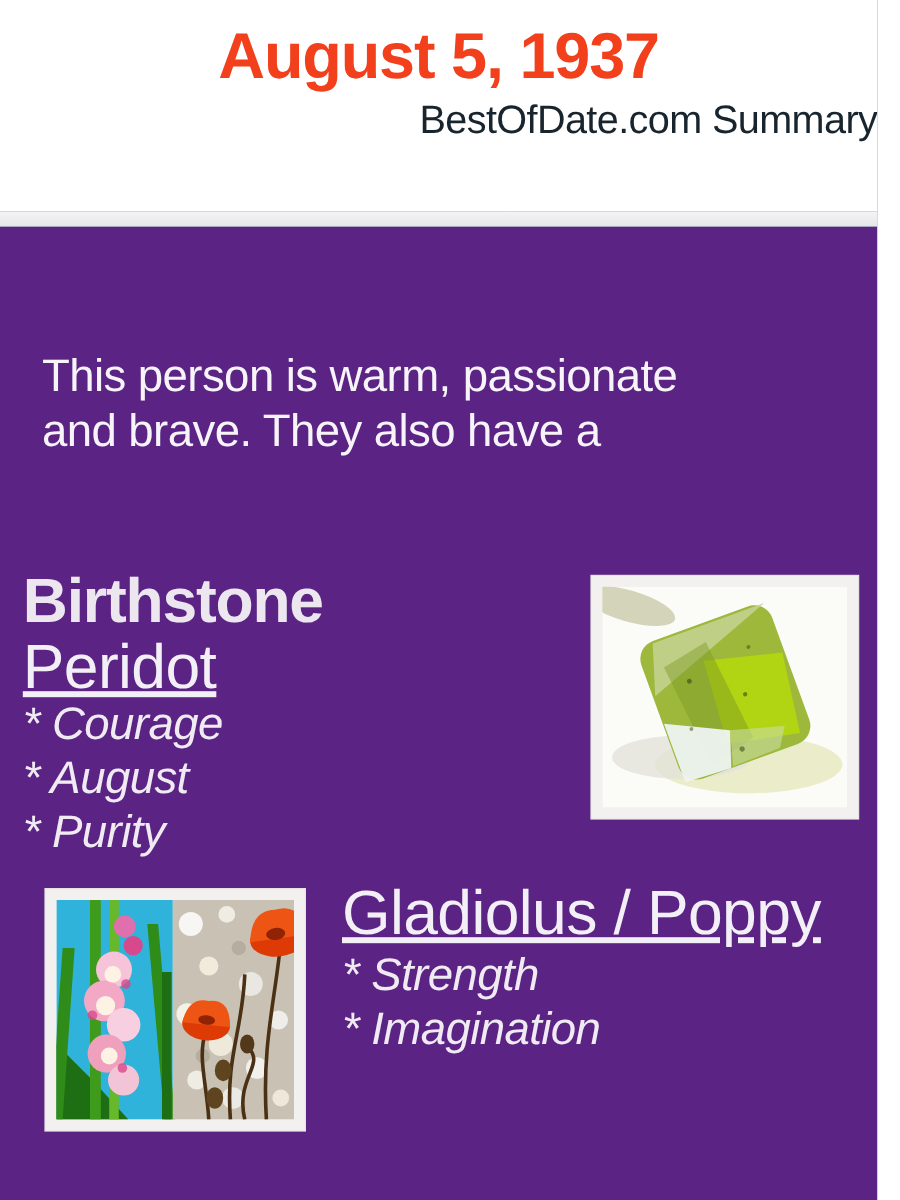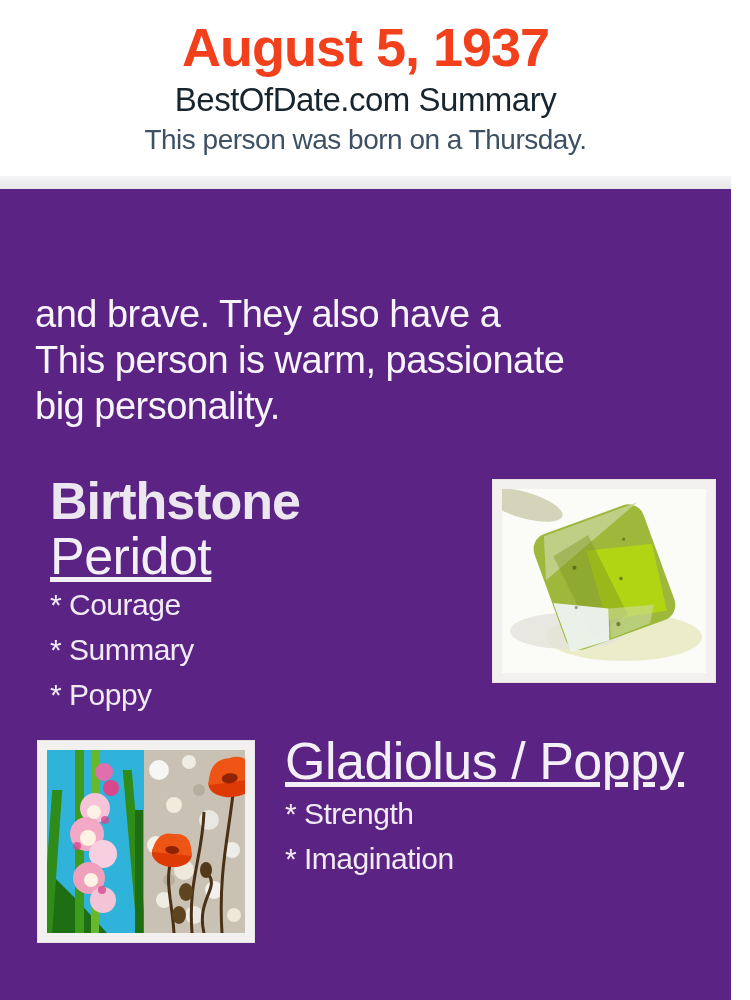--- a/index.html
+++ b/index.html
@@ -3,75 +3,73 @@
 <meta charset="utf-8">
 <style>
   html,body{margin:0;padding:0;}
   body{width:750px;height:1000px;font-family:"Liberation Sans",sans-serif;background:#ffffff;}
   .page{position:relative;width:731px;height:1000px;overflow:hidden;background:#0c4a6e;}
 
   
   .header{height:176px;text-align:center;background:#ffffff;}
   .date-title{padding-top:16px;font-size:54px;line-height:62px;font-weight:bold;
     color:#f2401d;letter-spacing:-1px;}
-  .site-summary{font-size:33px;line-height:40px;color:#18252e;letter-spacing:-0.5px;margin-top:2px;}
+  .site-summary{font-size:33px;line-height:40px;color:#18252e;letter-spacing:-0.5px;margin-top:2px;text-align:right;}
   .day-note{font-size:28px;line-height:36px;color:#3e5164;letter-spacing:-0.5px;margin-top:2px;}
   .divider{height:13px;background:linear-gradient(#f4f4f6,#e6e6e9);}
 
   
   .purple{position:relative;height:811px;background:#5b2384;color:#f2eef4;}
   .zodiac-sign{position:absolute;left:35px;top:22px;font-size:60px;line-height:70px;
     font-weight:bold;color:#ebe6ee;letter-spacing:-1px;}
   .zodiac-desc{position:absolute;left:35px;top:102px;font-size:38px;line-height:46px;
     color:#f7f4f9;letter-spacing:-0.5px;}
 
-  .stone-block{position:absolute;left:50px;top:283px;}
+  .stone-block{position:absolute;left:19px;top:283px;}
   .section-title{font-size:52px;line-height:58px;font-weight:bold;color:#ece7ef;letter-spacing:-1px;}
   .section-name{font-size:52px;line-height:52px;color:#f3eff6;letter-spacing:-0.5px;text-decoration:underline;}
   .traits{list-style:none;margin:0;padding:0;}
-  .traits li{font-size:30px;line-height:45px;color:#f0ebf3;letter-spacing:-0.5px;}
+  .traits li{font-size:38px;line-height:45px;color:#f0ebf3;letter-spacing:-0.5px;font-style:italic;}
 
   .flower-block{position:absolute;left:285px;top:546px;}
   .flower-block .traits{margin-top:4px;}
 
   
   .photo{position:absolute;background:#f2f1ef;box-sizing:border-box;padding:10px;
     box-shadow:0 0 0 1px rgba(0,0,0,0.05) inset;}
   .photo svg{display:block;}
   .gem-photo{left:492px;top:290px;width:224px;height:204px;}
   .flower-photo{left:37px;top:551px;width:218px;height:203px;}
 </style>
 </head>
 <body>
 
 <div class="page">
 
   <div class="header">
     <div class="date-title">August 5, 1937</div>
     <div class="site-summary">BestOfDate.com Summary</div>
-    <div class="day-note">This person was born on a Thursday.</div>
   </div>
   <div class="divider"></div>
 
   <div class="purple">
 
 
     <div class="zodiac-desc">
+      <div>This person is warm, passionate</div>
       <div>and brave. They also have a</div>
-      <div>This person is warm, passionate</div>
-      <div>big personality.</div>
     </div>
 
     <div class="stone-block">
       <div class="section-title">Birthstone</div>
       <div class="section-name">Peridot</div>
       <ul class="traits">
         <li>* Courage</li>
-        <li>* Summary</li>
-        <li>* Poppy</li>
+        <li>* August</li>
+        <li>* Purity</li>
       </ul>
     </div>
 
     <div class="photo gem-photo">
       <svg width="204" height="184" viewBox="0 0 204 184">
         <rect width="204" height="184" fill="#fbfbf8"></rect>
         <ellipse cx="22" cy="16" rx="40" ry="13" fill="#b3b487" opacity="0.55" transform="rotate(16 22 16)"></ellipse>
         <ellipse cx="122" cy="148" rx="78" ry="24" fill="#e9ebc4" opacity="0.9"></ellipse>
         <ellipse cx="66" cy="142" rx="58" ry="18" fill="#e2e2da" opacity="0.75"></ellipse>
         <g transform="rotate(-20 100 90)">

